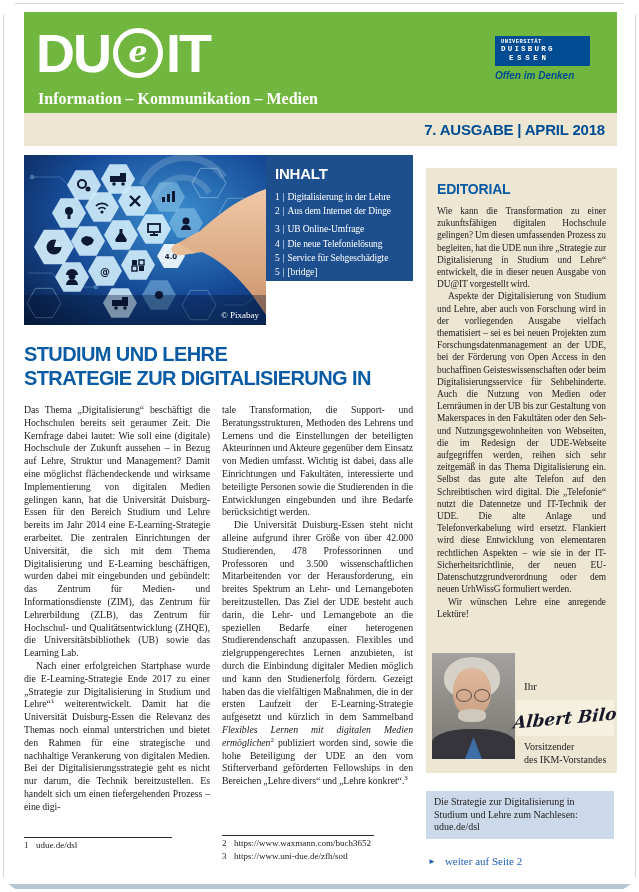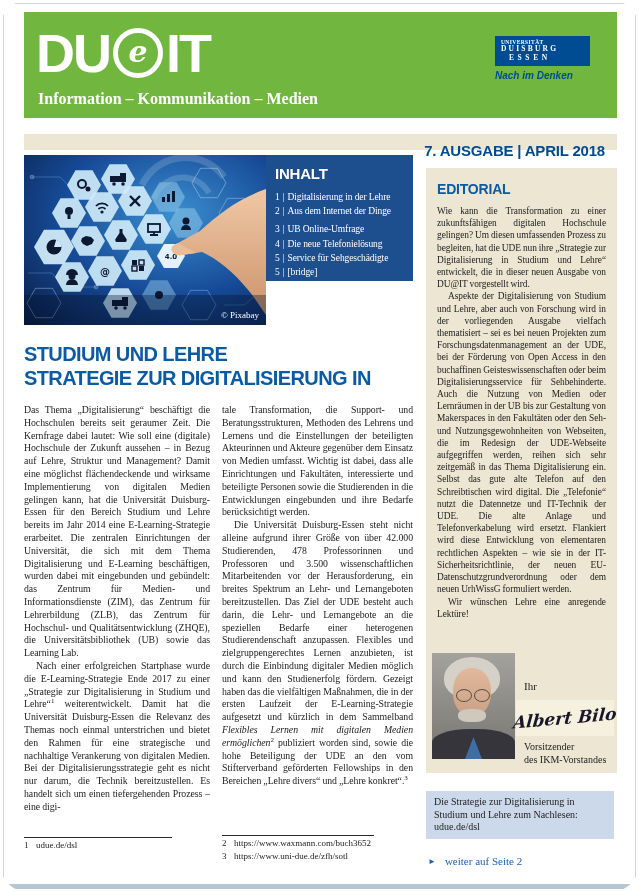--- a/index.html
+++ b/index.html
@@ -12,30 +12,30 @@
   .masthead{position:absolute;left:24px;top:12px;width:593px;height:106px;background:#71b63e;}
   .logo-row{position:absolute;left:12px;top:14px;display:flex;align-items:center;color:#fff;
             font-family:"Liberation Sans","DejaVu Sans",sans-serif;font-weight:bold;}
   .logo-txt{font-size:54px;letter-spacing:-2px;line-height:1;}
   .logo-e{width:40px;height:40px;border:5px solid #fff;border-radius:50%;margin:0 3px;
           display:flex;align-items:center;justify-content:center;}
   .logo-e span{font-family:"DejaVu Serif",serif;font-style:italic;font-weight:bold;
                font-size:30px;line-height:1;margin-top:-3px;}
   .masthead-sub{position:absolute;left:14px;bottom:10px;color:#fff;font-size:16px;font-weight:bold;}
   .ude-box{position:absolute;left:471px;top:24px;width:95px;height:30px;background:#004c93;color:#fff;
-           font-family:Liberation Serif, serif;font-weight:bold;
+           font-family:Liberation Mono, monospace;font-weight:bold;
            padding:3px 12px 0 6px;box-sizing:border-box;line-height:1.15;}
   .ude-l1{font-size:5.5px;letter-spacing:.4px;}
   .ude-l2{font-size:7.5px;letter-spacing:2.2px;}
   .ude-l3{font-size:7.5px;letter-spacing:3.6px;padding-left:8px;}
   .ude-tag{position:absolute;left:471px;top:58px;color:#004c93;font-weight:bold;font-style:italic;
            font-family:"Liberation Sans","DejaVu Sans",sans-serif;font-size:10px;}
 
   
-  .issue-band{position:absolute;left:24px;top:134px;width:593px;height:16px;background:#ece6d2;}
+  .issue-band{position:absolute;left:24px;top:113px;width:593px;height:33px;background:#ece6d2;}
   .issue-band span{position:absolute;right:12px;top:0;line-height:33px;color:#004c93;font-weight:bold;
                    font-family:"Liberation Sans","DejaVu Sans",sans-serif;font-size:15px;letter-spacing:-.2px;}
 
   
   .hero{position:absolute;left:24px;top:155px;width:242px;height:170px;overflow:hidden;}
   .credit{position:absolute;right:7px;bottom:5px;color:#fff;font-size:9px;z-index:5;}
   .inhalt{position:absolute;left:266px;top:155px;width:147px;height:126px;background:#1d4f8f;color:#fff;
           box-sizing:border-box;padding:10px 9px;}
   .inhalt h2{margin:0 0 8px 0;font-family:"Liberation Sans","DejaVu Sans",sans-serif;
              font-size:15px;letter-spacing:-.2px;}
@@ -111,21 +111,21 @@
           <span>e</span>
         </span>
       <span class="logo-txt">IT</span>
     </div>
     <div class="masthead-sub">Information – Kommunikation – Medien</div>
     <div class="ude-box">
       <div class="ude-l1">UNIVERSITÄT</div>
       <div class="ude-l2">DUISBURG</div>
       <div class="ude-l3">ESSEN</div>
     </div>
-    <div class="ude-tag">Nach im Denken</div>
+    <div class="ude-tag">Offen im Denken</div>
   </div>
 
   <div class="issue-band">
     <span>7. AUSGABE | APRIL 2018</span>
   </div>
 
   <div class="hero">
     <svg width="242" height="170" viewBox="0 0 242 170">
       <defs>
         <radialGradient id="bg" cx="0.62" cy="0.35" r="0.95">

